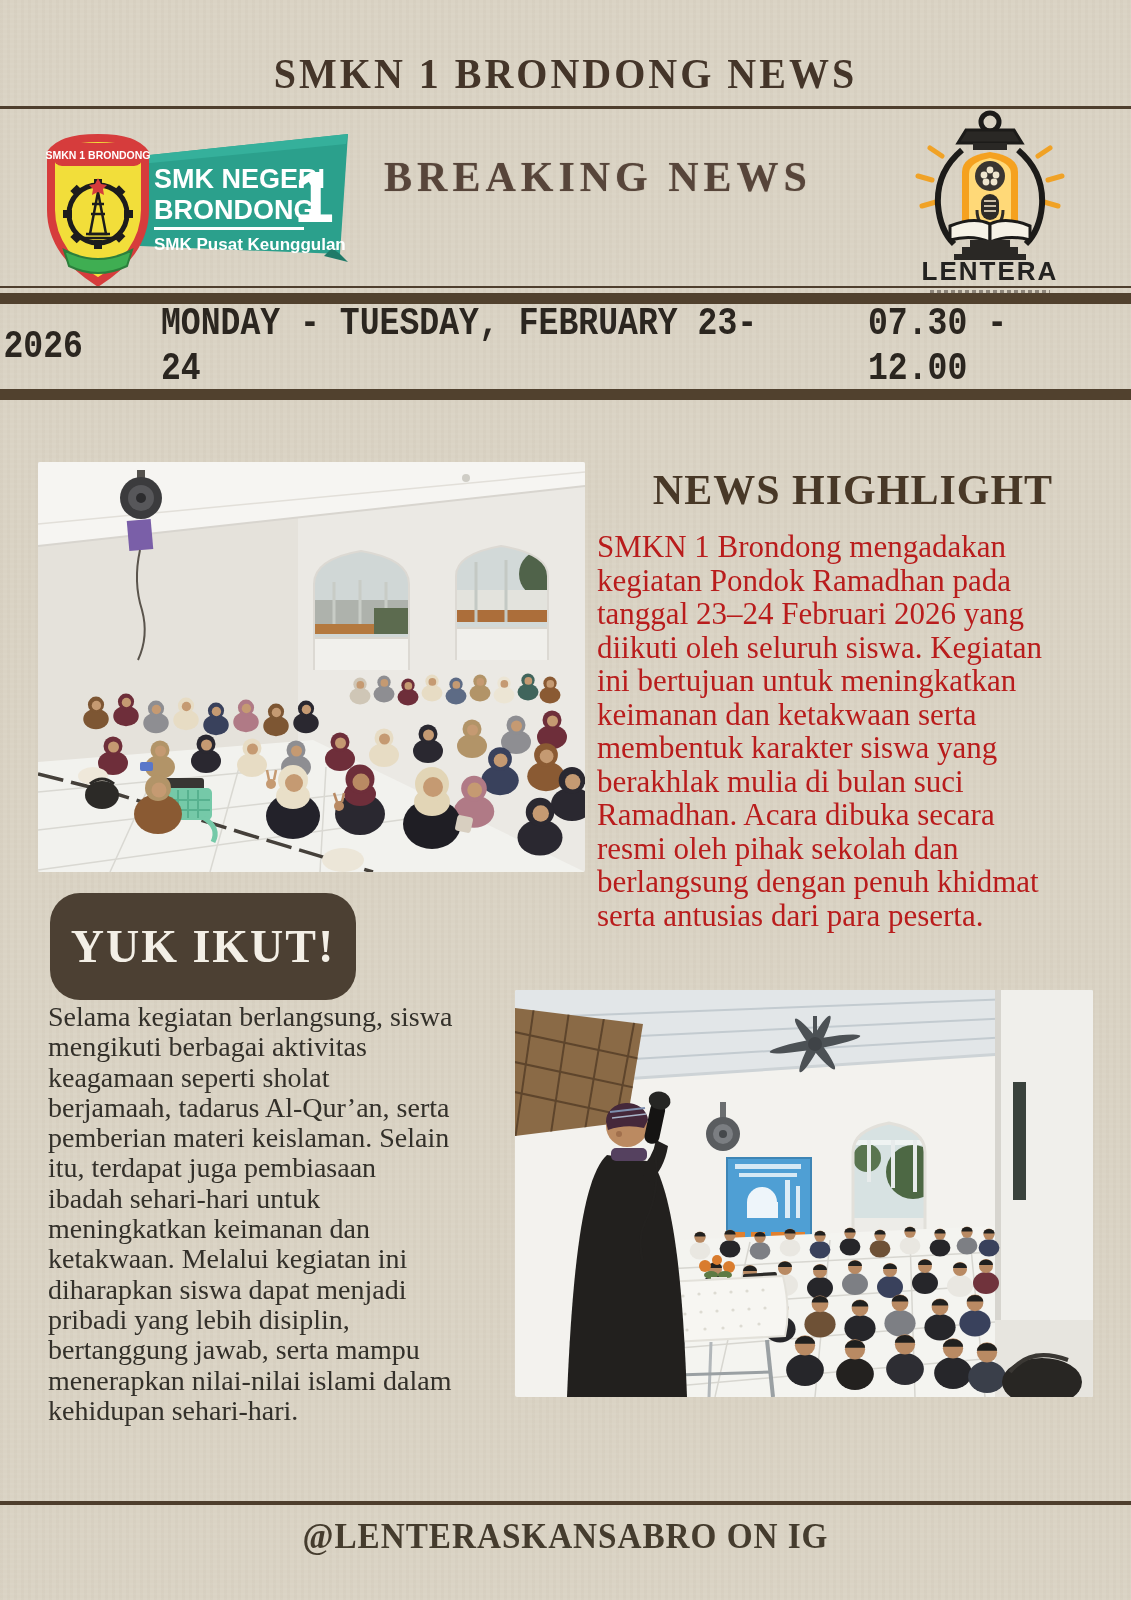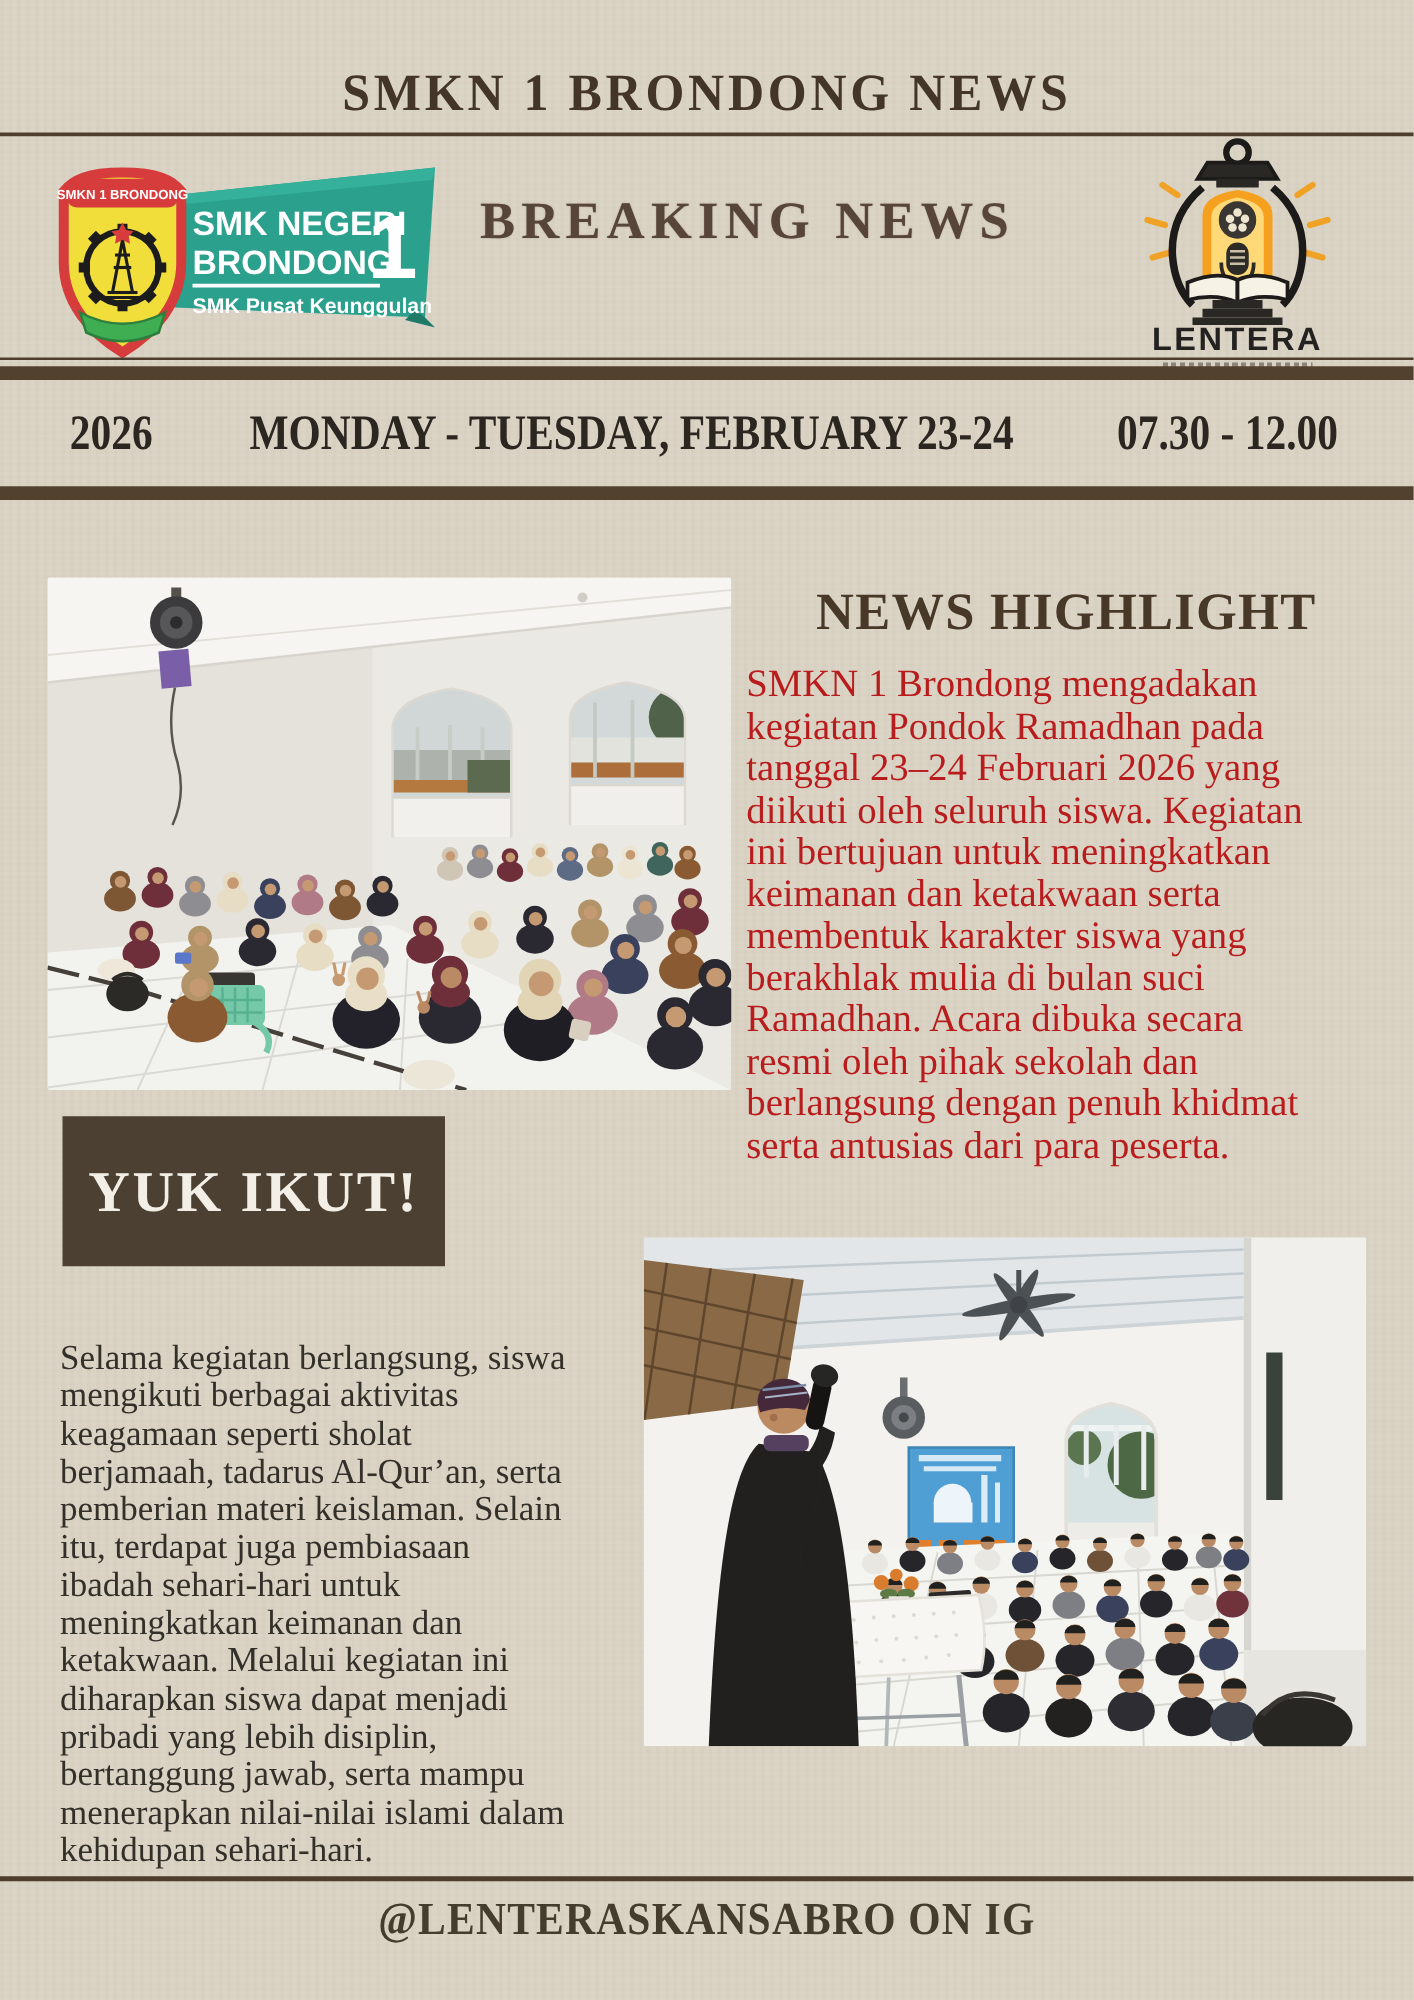--- a/index.html
+++ b/index.html
@@ -40,48 +40,48 @@
     width:120px;height:4px;margin:3px auto 0;
     background:repeating-linear-gradient(90deg,#8d857a 0 4px,transparent 4px 7px);
   }
 
   
   .rule-a{top:286px;height:2px;}
   .rule-b{top:293px;height:11px;background:#51412e;}
   .date-bar{
     position:absolute;top:314px;left:0;width:100%;height:64px;
     display:flex;align-items:center;justify-content:center;gap:48px;
-    font-weight:bold;font-size:36px;color:#2b2620;
+    font-weight:bold;font-size:36px;color:#2b2620;font-family:Liberation Mono, monospace;
   }
   .date-bar span{transform:scale(.92,1.1);transform-origin:center;}
   .rule-c{top:389px;height:11px;background:#51412e;}
 
   
   .photo1{left:38px;top:462px;width:547px;height:410px;}
   .photo2{left:515px;top:990px;width:578px;height:407px;}
   .photo1 svg,.photo2 svg{display:block;width:100%;height:100%;border-radius:2px;}
 
   .eh-title{
     left:597px;top:466px;width:512px;text-align:center;
     font-weight:bold;font-size:42px;letter-spacing:1px;color:#483827;
   }
   .eh-body{
     left:597px;top:530px;width:515px;
     font-size:31px;line-height:33.5px;color:#b91c1c;white-space:pre-line;
   }
 
   .yuk-box{
-    left:50px;top:893px;width:306px;height:120px;background:#4c4033;
-    display:flex;align-items:center;justify-content:center;
+    left:50px;top:893px;width:306px;height:107px;background:#4c4033;
+    display:flex;align-items:center;justify-content:center;border-radius:30px;
   }
   .yuk-box span{
     color:#f3efe6;font-weight:bold;font-size:46px;letter-spacing:2px;
   }
   .join-body{
-    left:48px;top:1072px;width:452px;
+    left:48px;top:1002px;width:452px;
     font-size:28px;line-height:30.3px;color:#33302a;white-space:pre-line;
   }
 
   
   .rule-footer{top:1501px;height:4px;}
   .footer-handle{
     position:absolute;top:1516px;left:0;width:100%;text-align:center;
     font-weight:bold;font-size:35px;letter-spacing:1px;color:#453c2e;
     transform:scale(.95,1.05);
   }

